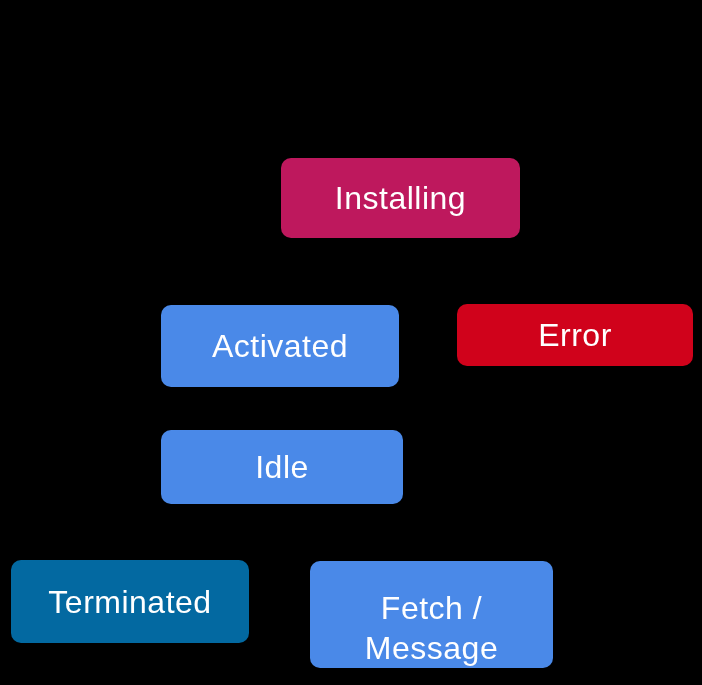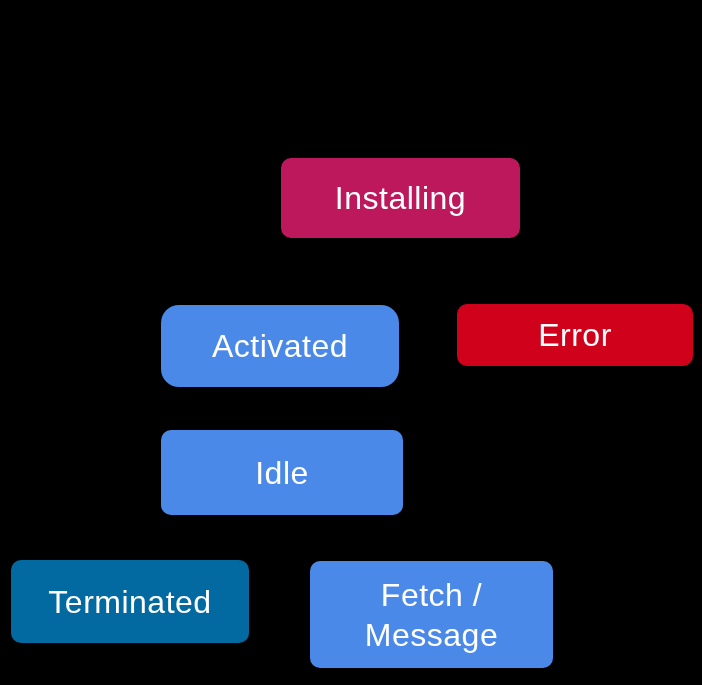--- a/index.html
+++ b/index.html
@@ -31,25 +31,25 @@
     color: #ffffff;
     font-size: 32px;
     font-weight: 300;
     letter-spacing: 0.5px;
     text-align: center;
     line-height: 1.25;
     white-space: pre-line;
   }
   
   .node-installing    { left: 281px; top: 158px; width: 239px; height: 80px;  }
-  .node-activated     { left: 161px; top: 305px; width: 238px; height: 82px; border-radius: 18px;  }
+  .node-activated     { left: 161px; top: 305px; width: 238px; height: 82px;  }
   .node-error         { left: 457px; top: 304px; width: 236px; height: 62px;  }
-  .node-idle          { left: 161px; top: 430px; width: 242px; height: 85px;  }
+  .node-idle          { left: 161px; top: 430px; width: 242px; height: 74px;  }
   .node-terminated    { left: 11px;  top: 560px; width: 238px; height: 83px;  }
-  .node-fetch-message { left: 310px; top: 561px; width: 243px; height: 107px; }
+  .node-fetch-message { left: 310px; top: 561px; width: 243px; height: 107px; align-items: flex-end; }
 </style>
 </head>
 <body style="background: rgb(0, 0, 0);">
 
 <div class="canvas">
 
   <div class="node node-installing" style="background: #be185d;">
     <span class="label" style="color: rgb(255, 255, 255);">Installing</span>
   </div>
 

